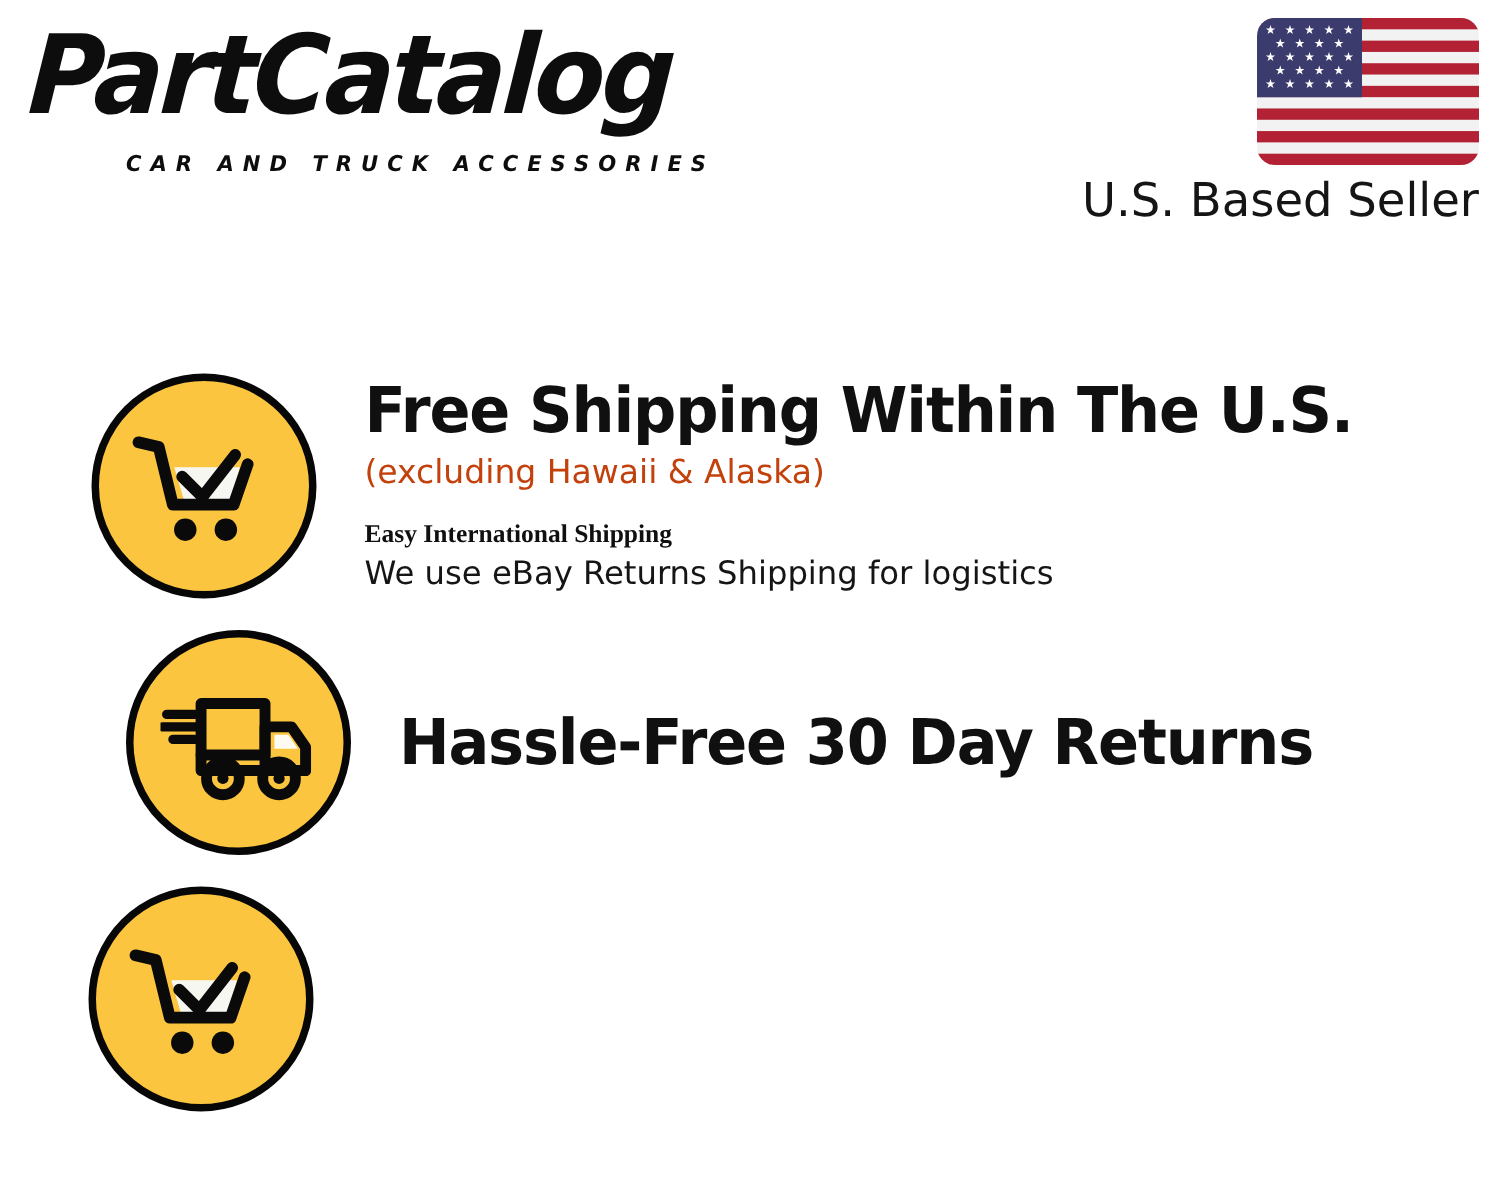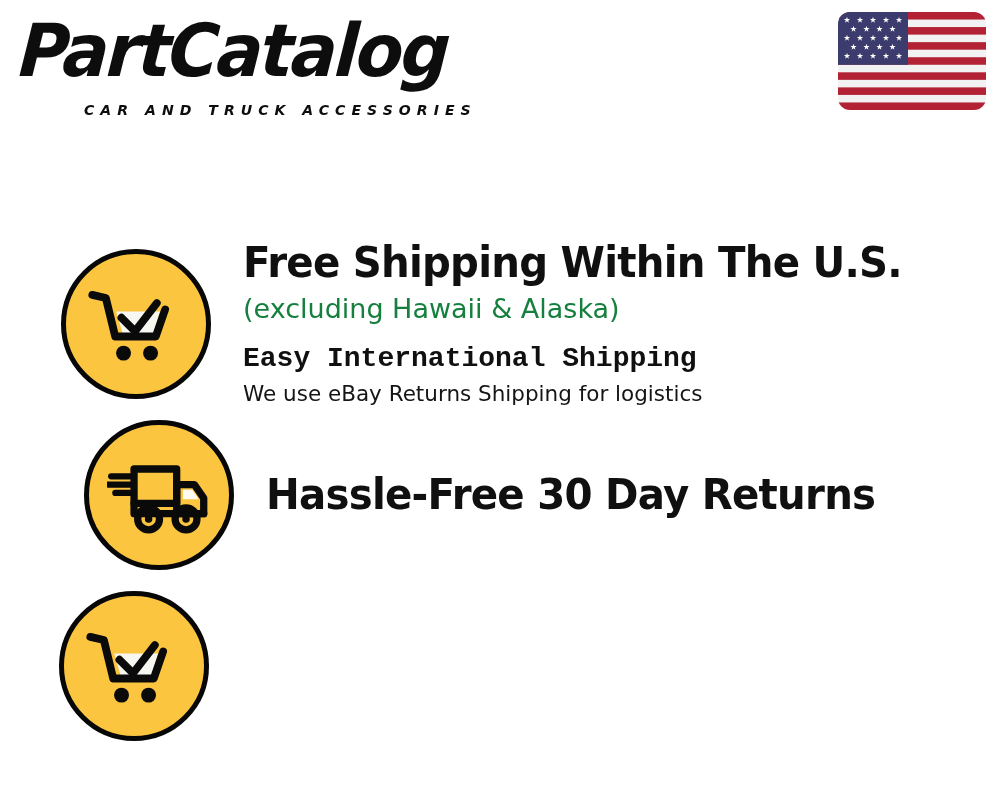--- a/index.html
+++ b/index.html
@@ -132,30 +132,30 @@
     line-height: 1.08;
     letter-spacing: -0.8px;
     color: #101010;
     white-space: nowrap;
     transform: scaleX(0.96);
     transform-origin: left center;
   }
   .feature-sub {
     font-family: "DejaVu Sans", sans-serif;
     font-weight: normal;
-    font-size: 27px;
+    font-size: 22px;
     line-height: 1.35;
-    color: #15803d;
+    color: #c2410c;
     margin-top: 5px;
     white-space: nowrap;
   }
   .feature-sub2 {
-    font-family: Liberation Mono, monospace;
-    font-weight: bold;
-    font-size: 28px;
+    font-family: Liberation Serif, serif;
+    font-weight: bold;
+    font-size: 17px;
     line-height: 1.3;
     color: #101010;
     margin-top: 14px;
     white-space: nowrap;
   }
   .feature-sub3 {
     font-family: "DejaVu Sans", sans-serif;
     font-weight: normal;
     font-size: 21.5px;
     line-height: 1.3;
@@ -223,20 +223,21 @@
           <use href="#starShape" x="9" y="44"></use>
           <use href="#starShape" x="22" y="44"></use>
           <use href="#starShape" x="35" y="44"></use>
           <use href="#starShape" x="48" y="44"></use>
           <use href="#starShape" x="61" y="44"></use>
         </g>
       </g>
     </svg>
   </div>
 
+  <div id="seller-label">U.S. Based Seller</div>
 </div>
 
 <div class="feature-row" id="row-0">
   <div class="badge">
     <svg viewBox="0 0 100 100" xmlns="http://www.w3.org/2000/svg" aria-hidden="true">
 
       <path d="M31 38 L73 38 L66 62 L38 62 Z" fill="#F7F7F2"></path>
 
       <path d="M8 22 L21 25 L30 62 L69 62 L78 36" fill="none" stroke="#0A0A0A" stroke-width="7.5" stroke-linecap="round" stroke-linejoin="round"></path>
 

